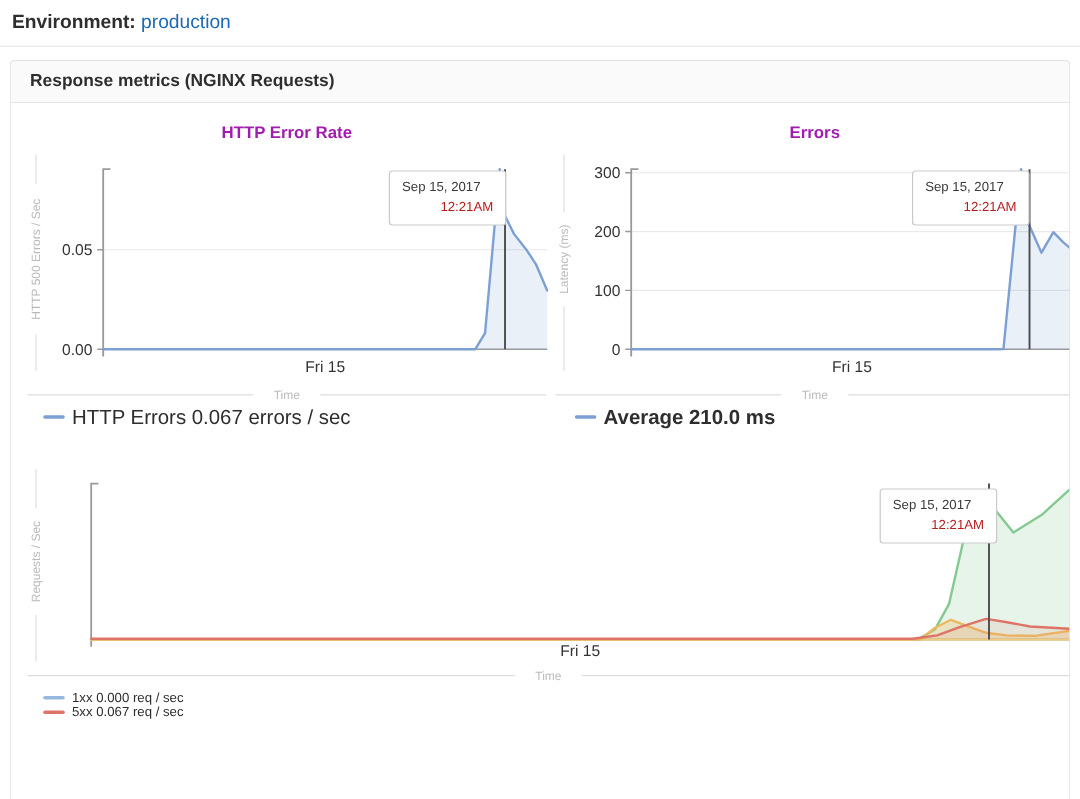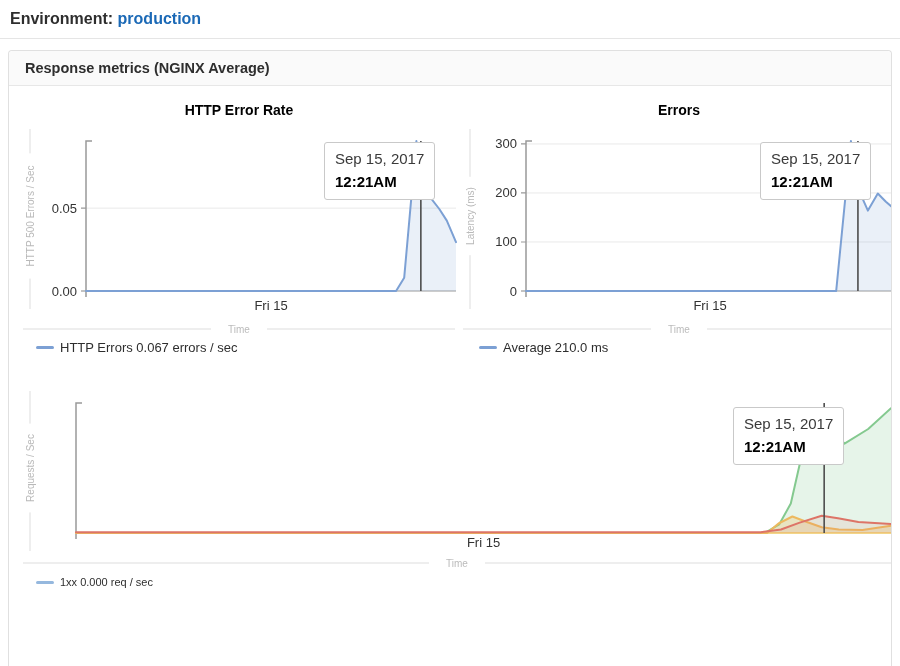--- a/index.html
+++ b/index.html
@@ -3,21 +3,21 @@
 <meta charset="utf-8">
 <style>
   * { margin:0; padding:0; box-sizing:border-box; }
   html,body { background:#fff; }
   body {
     width:900px; height:666px; overflow:hidden;
     font-family:"Liberation Sans", sans-serif;
     color:#2e2e2e;
   }
   .page-header { padding:10px 10px 0 10px; font-size:16px; font-weight:bold; }
-  .page-header a { color:#1b69b6; text-decoration:none; font-weight:bold; }
+  .page-header a { color:#1b69b6; text-decoration:none; font-weight:normal; }
   .header-divider { border:none; border-top:1px solid #e5e5e5; margin:10px 0 0 0; }
 
   .panel {
     margin:11px 8px 0 8px;
     border:1px solid #e0e0e0;
     border-radius:4px 4px 0 0;
     border-bottom:none;
     height:620px;
     overflow:hidden;
     background:#fff;
@@ -28,62 +28,62 @@
     padding:9px 16px;
     font-size:14.5px; font-weight:bold; color:#2e2e2e;
     border-radius:4px 4px 0 0;
   }
   .panel-body { padding:8px 12px 0 12px; }
 
   .charts-row { display:flex; }
   .chart-block { width:436px; }
   .chart-block + .chart-block { margin-left:4px; }
   .chart-title {
-    text-align:center; font-size:14px; font-weight:bold; color:#000000;
+    text-align:center; font-size:14px; font-weight:bold; color:#a21caf;
     margin:8px 0 3px 0;
   }
   .chart-plot { position:relative; }
   svg { display:block; font-family:inherit; }
 
   .tooltip {
     position:absolute;
     background:#fff;
     border:1px solid #c9c9c9;
     border-radius:3px;
     padding:5px 10px 6px 10px;
-    font-size:15px; color:#3a3a3a;
+    font-size:11px; color:#3a3a3a;
     line-height:1.5;
     white-space:nowrap;
     z-index:2;
   }
-  .tooltip .tt-time { font-weight:bold; color:#000000; }
-
-  .legend { margin:4px 0 0 15px; font-size:13px; color:#2e2e2e; }
-  .legend-2 { margin-left:18px; }
+  .tooltip .tt-time { font-weight:normal; color:#b91c1c;margin-left:32px; }
+
+  .legend { margin:4px 0 0 15px; font-size:17px; color:#2e2e2e; }
+  .legend-2 { margin-left:18px;font-weight:bold; }
   .legend-item { line-height:16px; white-space:nowrap; }
   .legend-multi { margin-top:4px; font-size:11px; }
   .legend-multi .legend-item { line-height:12.4px; }
   .swatch {
     display:inline-block; width:18px; height:3px; border-radius:2px;
     vertical-align:middle; margin-right:6px; position:relative; top:-1px;
     background:#999;
   }
   .throughput-block { width:872px; margin-top:34px; }
 </style>
 </head>
 <body>
 
 <div class="page-header">
   <span>Environment:</span>
   <a href="#">production</a>
 </div>
 <hr class="header-divider">
 
 <div class="panel">
-  <div class="panel-heading">Response metrics (NGINX Average)</div>
+  <div class="panel-heading">Response metrics (NGINX Requests)</div>
   <div class="panel-body">
 
     <div class="charts-row">
 
       <div class="chart-block">
         <div class="chart-title">HTTP Error Rate</div>
         <div class="chart-plot">
           <svg width="436" height="215">
               <line x1="65" y1="87.12707182320442" x2="435" y2="87.12707182320442" stroke="#e9e9e9" stroke-width="1"></line>
               <line x1="9" y1="8" x2="9" y2="32.4" stroke="#ddd" stroke-width="1"></line>
@@ -181,17 +181,20 @@
           </svg>
         <div class="tooltip" style="left:712px; top:17px;">
           <div class="tt-date">Sep 15, 2017</div>
           <div class="tt-time">12:21AM</div>
         </div>
       </div>
       <div class="legend legend-multi">
         <div class="legend-item">
           <span class="swatch" style="background: rgb(149, 184, 222);"></span><span>1xx 0.000 req / sec</span>
         </div>
+        <div class="legend-item">
+          <span class="swatch" style="background: rgb(221, 116, 103);"></span><span>5xx 0.067 req / sec</span>
+        </div>
       </div>
     </div>
 
   </div>
 </div>
 
 </body></html>

